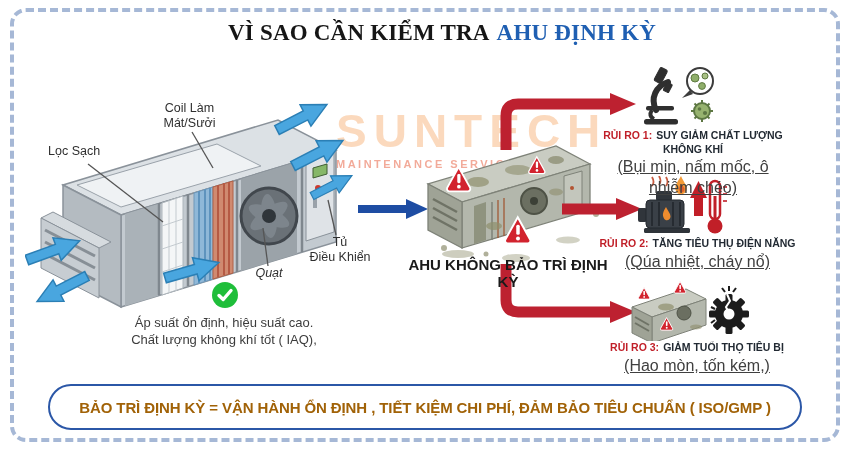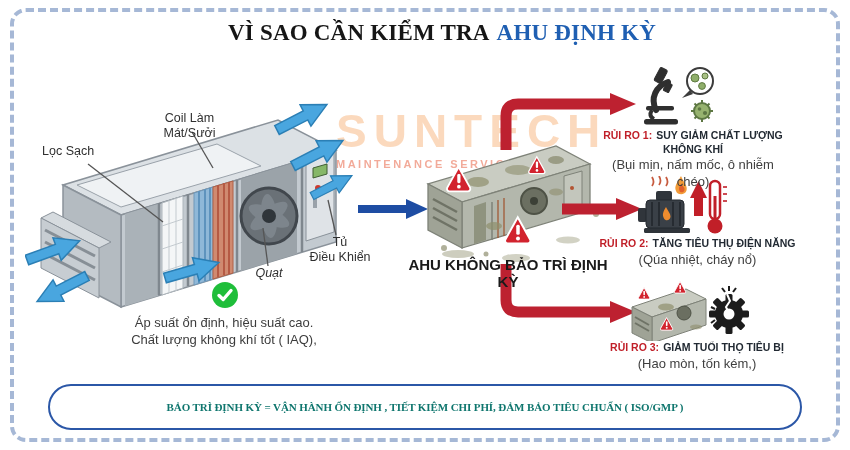--- a/index.html
+++ b/index.html
@@ -17,26 +17,26 @@
   .part-label{position:absolute;font-size:12.5px;color:#2f2f2f;line-height:1.2;text-align:center;z-index:3;}
   .caption{position:absolute;left:95px;top:315px;width:258px;text-align:center;z-index:3;}
   .cap-title{font-weight:bold;font-size:14px;color:#111;}
   .cap-line{font-size:13px;color:#3c3c3c;line-height:1.28;}
   .check-badge{position:absolute;left:211px;top:281px;width:28px;height:28px;z-index:3;}
   .dirty-label{position:absolute;left:398px;top:256px;width:220px;text-align:center;
                font-weight:bold;font-size:15px;color:#1a1a1a;z-index:3;}
   .risk-text{position:absolute;text-align:center;z-index:3;line-height:1.3;}
   .risk-head{font-weight:bold;font-size:10.5px;color:#222a33;}
   .risk-head .rn{color:#c01f28;margin-right:4px;}
-  .risk-sub{font-size:13px;color:#3f3f3f;margin-top:1px;}
+  .risk-sub{font-size:16px;color:#3f3f3f;margin-top:1px;text-decoration:underline;}
   .banner{position:absolute;left:48px;top:384px;width:754px;height:46px;border:2px solid #2b57a7;
           border-radius:24px;display:flex;align-items:center;justify-content:center;z-index:3;
           background:#fff;box-sizing:border-box;}
-  .banner-text{font-family:Liberation Serif, serif;font-weight:bold;font-size:11px;
-               color:#0f766e;letter-spacing:-.1px;white-space:nowrap;}
+  .banner-text{font-family:Liberation Sans, sans-serif;font-weight:bold;font-size:15px;
+               color:#a16207;letter-spacing:-.1px;white-space:nowrap;}
   .abs{position:absolute;z-index:2;}
 </style>
 </head>
 <body>
 
 <div class="stage">
   <div class="dashed-frame"></div>
 
   <div class="watermark">
     <div class="wm1">SUNTECH</div>
@@ -116,22 +116,22 @@
     <g fill="#49a6df" stroke="#2b7fb5" stroke-width="1.5">
       <use href="#airArrow" transform="translate(2,188) rotate(-20)"></use>
       <use href="#airArrow" transform="translate(62,204) rotate(153)"></use>
       <use href="#airArrow" transform="translate(140,206) rotate(-16)"></use>
       <use href="#airArrow" transform="translate(252,58) rotate(-27)"></use>
       <use href="#airArrow" transform="translate(268,94) rotate(-27)"></use>
       <use href="#airArrow" transform="translate(287,124) rotate(-27) scale(0.8)"></use>
     </g>
   </svg>
 
-  <div class="part-label" style="left:142px;top:111px;width:95px;text-align:center;"><span>Coil Làm</span><br><span>Mát/Sưởi</span></div>
-  <div class="part-label" style="left:42px;top:144px;width:70px;text-align:left;">Lọc Sạch</div>
+  <div class="part-label" style="left:142px;top:101px;width:95px;text-align:center;"><span>Coil Làm</span><br><span>Mát/Sưởi</span></div>
+  <div class="part-label" style="left:48px;top:144px;width:70px;text-align:left;">Lọc Sạch</div>
   <div class="part-label" style="left:308px;top:235px;width:64px;"><span>Tủ</span><br><span>Điều Khiển</span></div>
   <div class="part-label" style="left:250px;top:266px;width:38px;font-style:italic;">Quạt</div>
 
   <div class="check-badge">
     <svg width="28" height="28" viewBox="0 0 28 28">
       <circle cx="14" cy="14" r="13" fill="#1fbe3a"></circle>
       <polyline points="8,14.5 12.2,18.5 20,9.5" fill="none" stroke="#fff" stroke-width="3.4" stroke-linecap="round" stroke-linejoin="round"></polyline>
     </svg>
   </div>
   <div class="caption">

